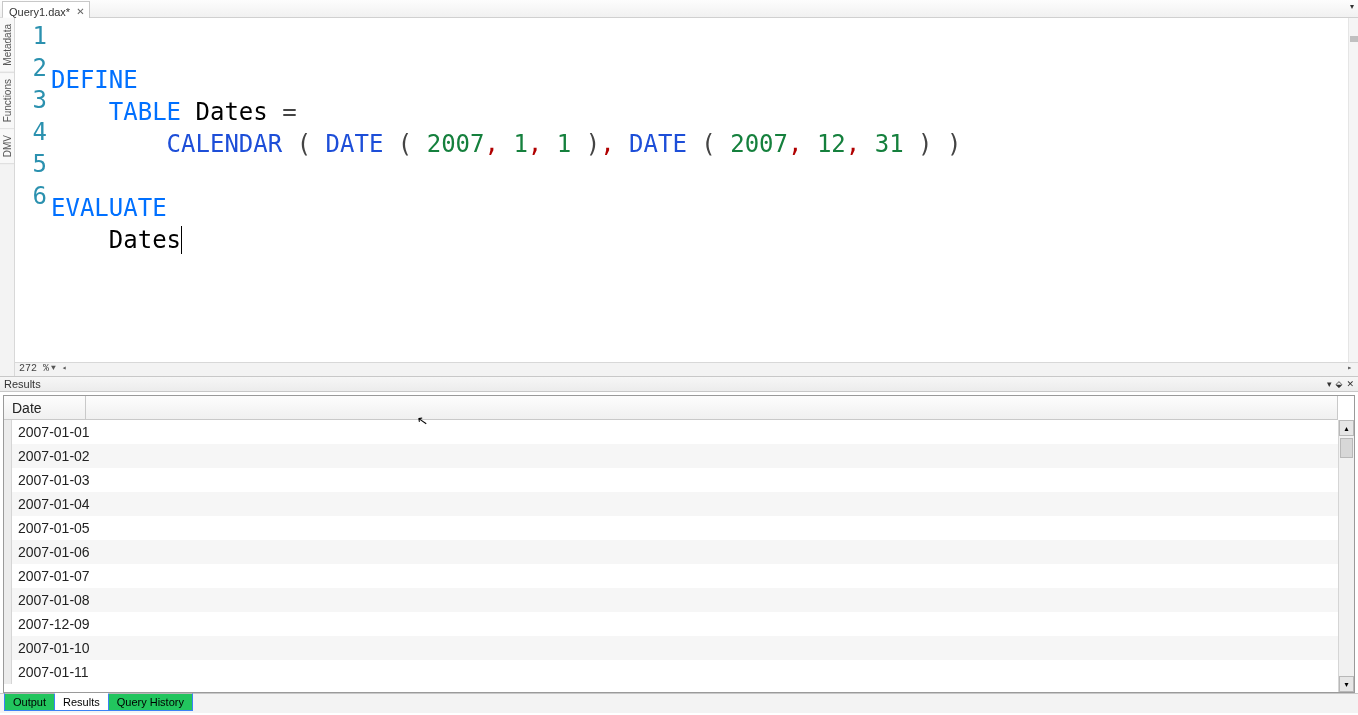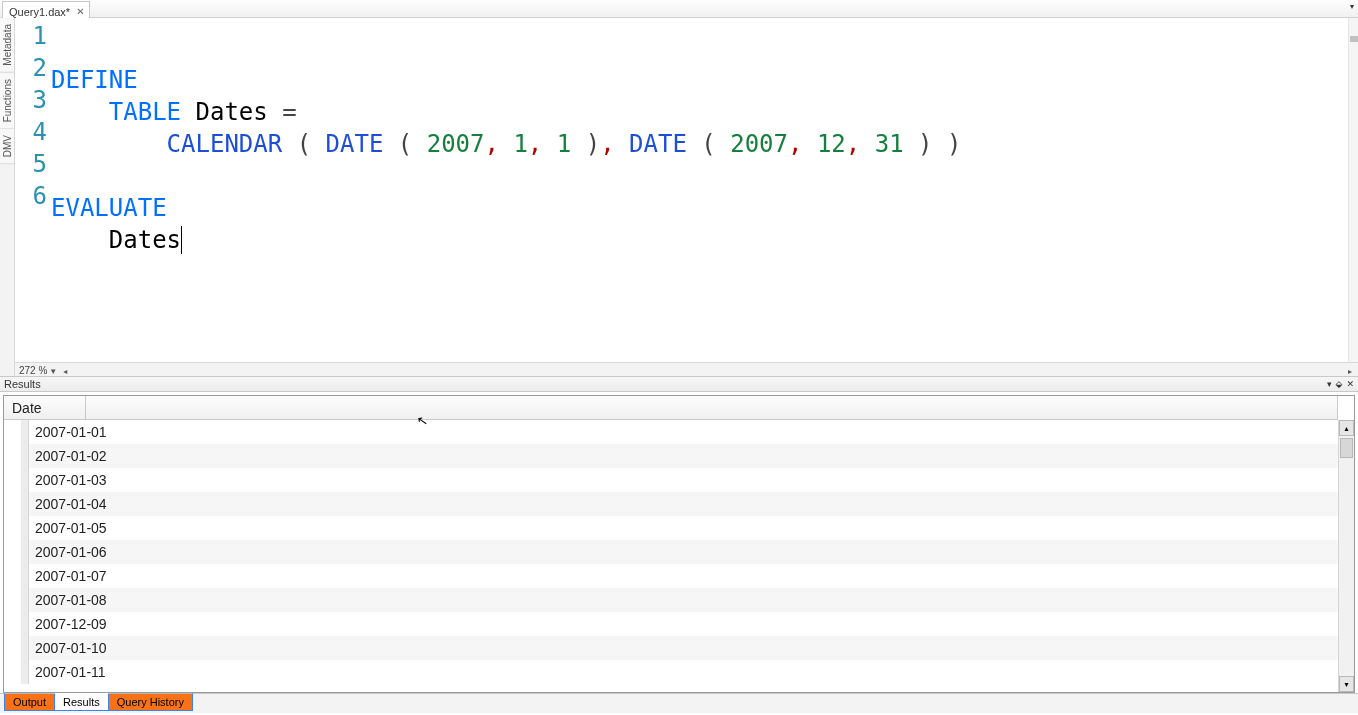--- a/index.html
+++ b/index.html
@@ -122,24 +122,25 @@
   border-left:1px solid #e5e5e5;
 }
 .editor-right-strip .marker {
   position:absolute; right:0; top:18px; width:8px; height:6px; background:#c0c0c0;
 }
 .zoom-bar {
   height: 14px;
   background:#f3f3f3;
   border-top:1px solid #d8d8d8;
   display:flex;
-  align-items:flex-end;
+  align-items:flex-start;
   font-size:10px;
   color:#444;
   padding:0 4px;
+  font-family:Liberation Mono, monospace;
 }
 .zoom-bar .arrow { font-size:8px; margin-left:2px; color:#555; transform:translateY(-0.5px); }
 .zoom-bar .hscroll-left { margin-left:6px; font-size:8px; color:#555; }
 .zoom-bar .spacer { flex:1; }
 .zoom-bar .hscroll-right { font-size:8px; color:#555; margin-right:2px; }
 
 .results-panel {
   position:relative;
 }
 .results-header {
@@ -191,21 +192,20 @@
 .grid-body {
   overflow:hidden;
 }
 .grid-row {
   height: 24px;
   display:flex;
   align-items:center;
   font-size: 14px;
   color:#222;
   border-bottom:0px solid transparent;
-  margin-left:17px;
 }
 .grid-row:nth-child(even) { background:#f6f6f6; }
 .grid-row .rowhandle {
   width:8px;
   height:100%;
   background:#ececec;
   border-right:1px solid #d5d5d5;
 }
 .grid-row .cell {
   padding: 0 6px;
@@ -238,21 +238,21 @@
   height: 20px;
   border-top:1px solid #c8c8c8;
   background:#f3f3f3;
   display:flex;
   align-items:flex-start;
   padding-left:4px;
 }
 .btab {
   border:1px solid #3b82f6;
   border-top:1px solid #b8b8b8;
-  background:#f97316;
+  background:#22c55e;
   font-size:11px;
   padding:2px 8px;
   margin-right:-1px;
   cursor:pointer;
   position:relative;
   top:-1px;
 }
 .btab.active {
   background:#fff;
   border-top:1px solid #fff;

